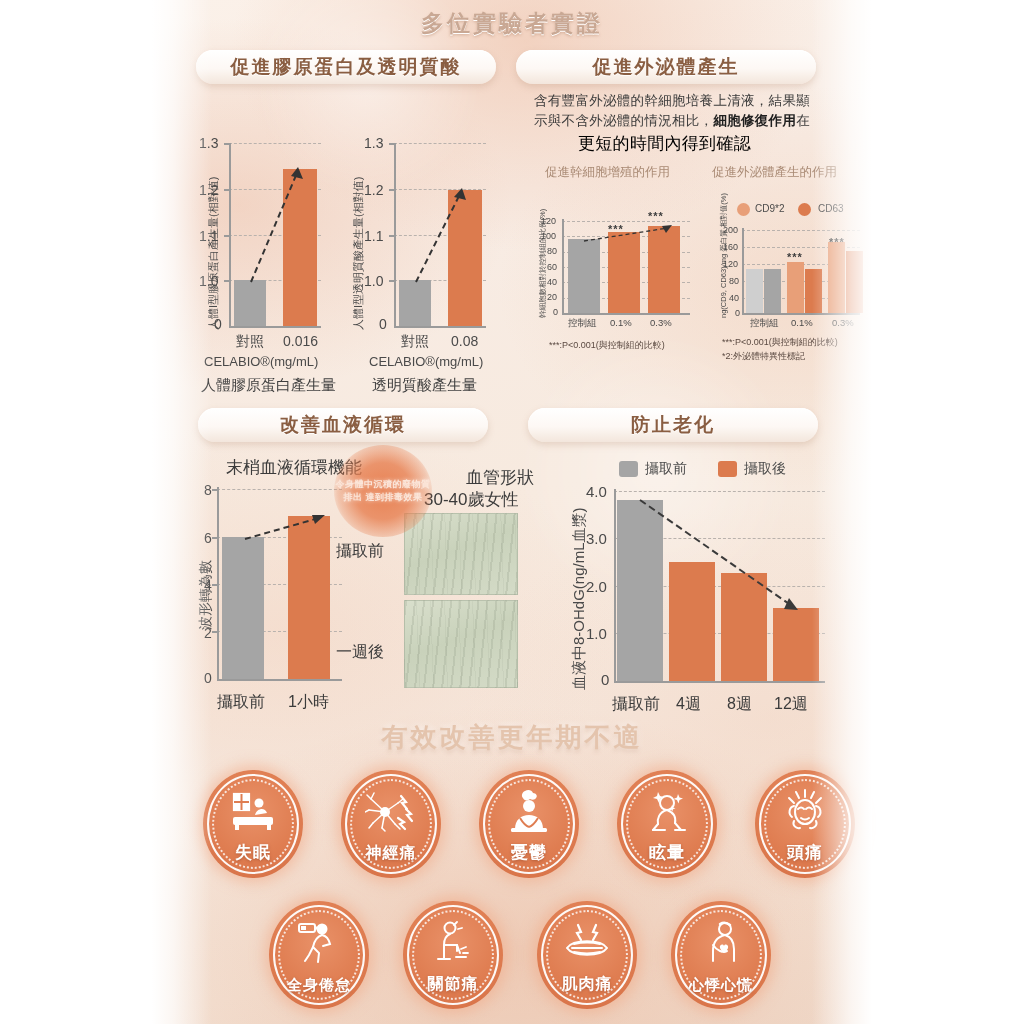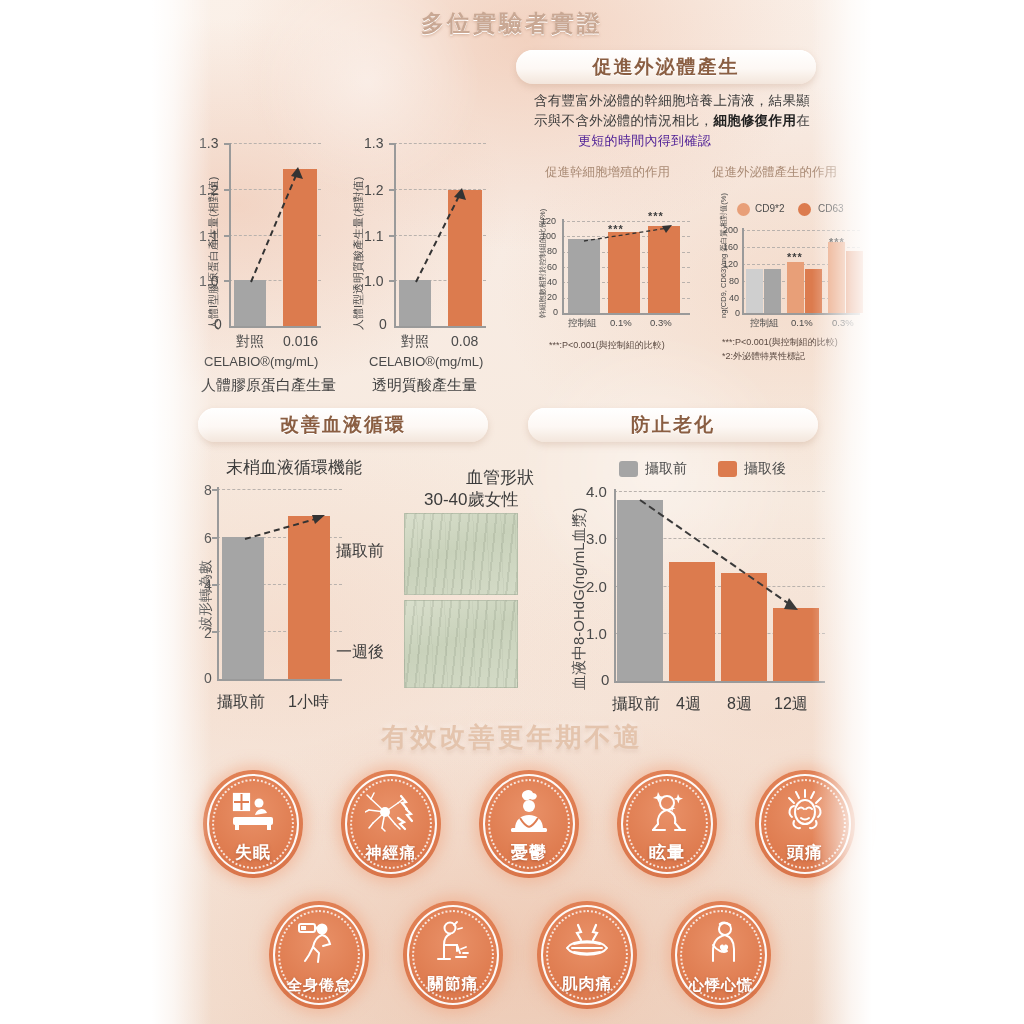--- a/index.html
+++ b/index.html
@@ -135,20 +135,23 @@
 </head>
 <body>
 
 <div id="page">
   <div id="panel"></div>
   <div class="seam l"></div>
   <div class="seam r"></div>
 
   <div class="hero-title">多位實驗者實證</div>
 
+  <div class="pill" style="left:196px;top:50px;width:300px;">
+    <span>促進膠原蛋白及透明質酸</span>
+  </div>
   <div class="pill" style="left:516px;top:50px;width:300px;">
     <span>促進外泌體產生</span>
   </div>
 
 
   <div class="layer">
     <div class="vlbl" style="left:206px;top:330px;font-size:11px;transform:rotate(-90deg);">人體I型膠原蛋白產生量(相對值)</div>
 
     <div class="lbl" style="left:199px;top:135px;font-size:14px;">1.3</div>
     <div class="lbl" style="left:199px;top:182px;font-size:14px;">1.2</div>
@@ -215,21 +218,21 @@
     <div class="lbl" style="left:451px;top:333px;font-size:14px;">0.08</div>
     <div class="lbl" style="left:369px;top:354px;font-size:13px;">CELABIO®(mg/mL)</div>
     <div class="lbl" style="left:372px;top:376px;font-size:15px;color:#3f3f3f;">透明質酸產生量</div>
   </div>
 
   <div class="layer">
     <div class="lbl" style="left:534px;top:92px;font-size:13.5px;color:#3a3a3a;letter-spacing:.3px;">含有豐富外泌體的幹細胞培養上清液，結果顯</div>
     <div style="position:absolute;left:534px;top:112px;font-size:13.5px;color:#3a3a3a;letter-spacing:.3px;white-space:nowrap;">
       <span>示與不含外泌體的情況相比，</span><span style="font-weight:bold;color:#1f1f1f;">細胞修復作用</span><span>在</span>
     </div>
-    <div class="lbl" style="left:578px;top:132px;font-size:13px;color:#4c1d95;letter-spacing:.3px;">更短的時間內得到確認</div>
+    <div class="lbl" style="left:578px;top:132px;font-size:17px;color:#000000;letter-spacing:.3px;">更短的時間內得到確認</div>
     <div class="lbl" style="left:545px;top:164px;font-size:12.5px;color:#a98a74;">促進幹細胞增殖的作用</div>
     <div class="lbl" style="left:712px;top:164px;font-size:12.5px;color:#a98a74;">促進外泌體產生的作用</div>
   </div>
 
   <div class="layer">
     <div class="vlbl" style="left:538px;top:318px;font-size:7.5px;transform:rotate(-90deg);color:#4a4a4a;">幹細胞數相對於控制組的比例(%)</div>
 
     <div class="lbl" style="left:541px;top:216px;font-size:9px;">120</div>
     <div class="lbl" style="left:541px;top:231px;font-size:9px;">100</div>
     <div class="lbl" style="left:547px;top:246px;font-size:9px;">80</div>
@@ -344,20 +347,23 @@
 
     <svg class="arrow" style="left:217px;top:500px;width:130px;height:50px;">
       <line x1="28" y1="39" x2="102" y2="18" stroke="#333" stroke-width="2" stroke-dasharray="6,4"></line>
       <polygon points="108,15 98,24 95,15" fill="#333"></polygon>
     </svg>
 
     <div class="lbl" style="left:217px;top:692px;font-size:16px;color:#3b3b3b;">攝取前</div>
     <div class="lbl" style="left:288px;top:692px;font-size:16px;color:#3b3b3b;">1小時</div>
   </div>
 
+  <div class="glow-badge" style="left:334px;top:445px;width:98px;height:92px;">
+    <span>令身體中沉積的廢物質排出 達到排毒效果</span>
+  </div>
 
   <div class="layer">
     <div class="lbl" style="left:432px;top:466px;font-size:17px;color:#3b3b3b;margin-left:34px;">血管形狀</div>
     <div class="lbl" style="left:424px;top:488px;font-size:17px;color:#3b3b3b;">30-40歲女性</div>
     <div class="photo" style="left:404px;top:513px;width:114px;height:82px;"></div>
     <div class="photo" style="left:404px;top:600px;width:114px;height:88px;"></div>
     <div class="lbl" style="left:336px;top:541px;font-size:16px;color:#3b3b3b;">攝取前</div>
     <div class="lbl" style="left:336px;top:642px;font-size:16px;color:#3b3b3b;">一週後</div>
   </div>
 

